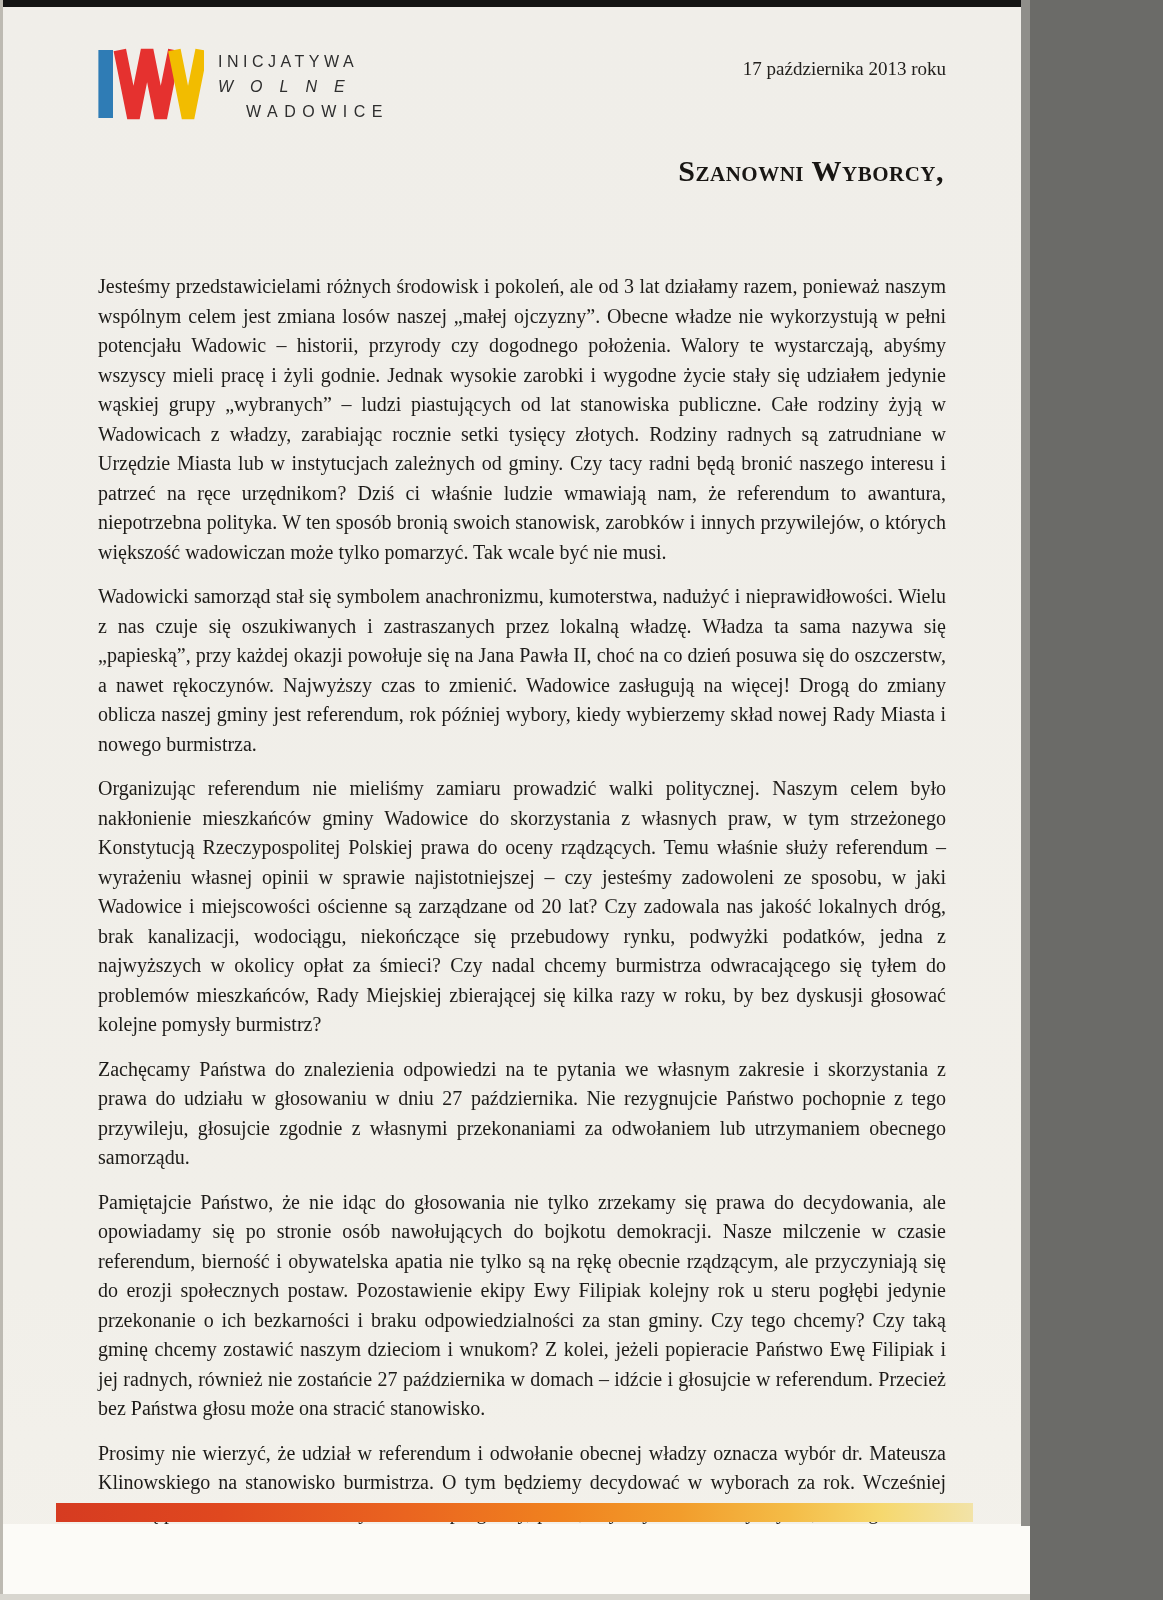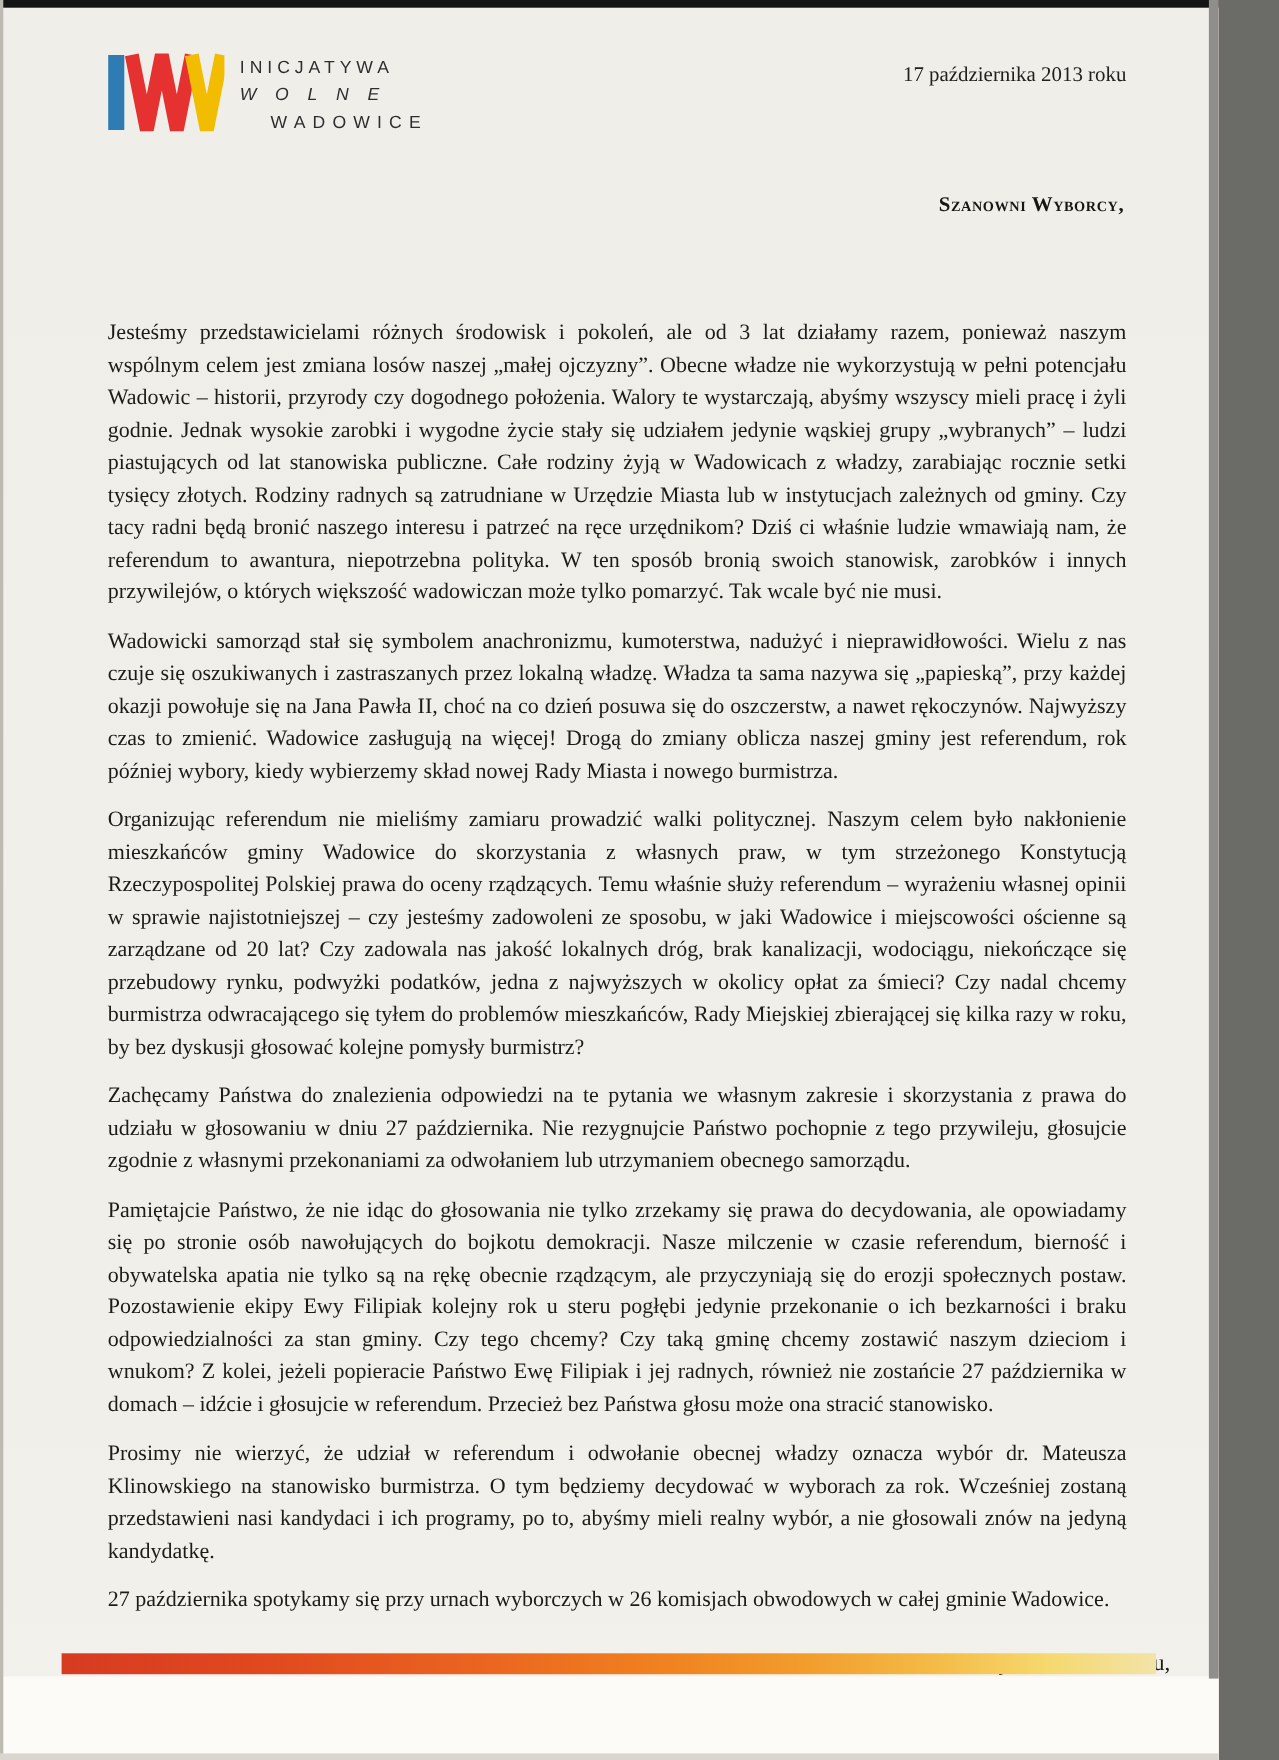--- a/index.html
+++ b/index.html
@@ -3,21 +3,21 @@
 <meta charset="utf-8">
 <style>
   html, body { margin:0; padding:0; }
   body {
     width:1163px; height:1600px;
     background:#6b6b68;
     font-family:"Liberation Serif", serif;
   }
   .page {
     position:relative;
-    width:1108px; height:1600px;
+    width:1030px; height:1600px;
     background:linear-gradient(180deg, #f0eee9 0%, #f1efe9 80%, #f3f1eb 100%);
     color:#1d1b18;
     overflow:hidden;
   }
   
   .edge-top   { position:absolute; top:0; left:0; right:0; height:7px; background:#141414; z-index:5; }
   .edge-right { position:absolute; top:0; right:0; width:9px; height:1526px; background:#8f8e8a; z-index:5; }
   .edge-left  { position:absolute; top:0; left:0; width:3px; height:100%; background:#bdbab2; z-index:5; }
   .edge-bottom{ position:absolute; bottom:0; left:0; right:0; height:6px; background:#d8d6cf; z-index:6; }
 
@@ -31,23 +31,23 @@
     font-family:"Liberation Sans", sans-serif;
     font-size:16px; line-height:25px; color:#2e2e2e;
     padding-top:3px; white-space:nowrap;
   }
   .lt1 { letter-spacing:4.5px; }
   .lt2 { letter-spacing:17px;font-style:italic; }
   .lt3 { letter-spacing:6.5px;margin-left:28px; }
   .date { font-size:19px; margin-top:12px; color:#22201d; }
 
   .heading {
-    margin-top:40px; padding-right:86px;
+    margin-top:24px; padding-right:86px;
     text-align:right;
-    font-weight:700; font-size:19px; line-height:46px;
+    font-weight:700; font-size:30px; line-height:46px;
     font-variant:small-caps; letter-spacing:0.5px;
     color:#181613;
   }
 
   .body {
     margin-top:78px;
     padding:0 84px 0 98px;
     font-size:20px; line-height:29.5px;
     text-align:justify;
     color:#1d1b18;

